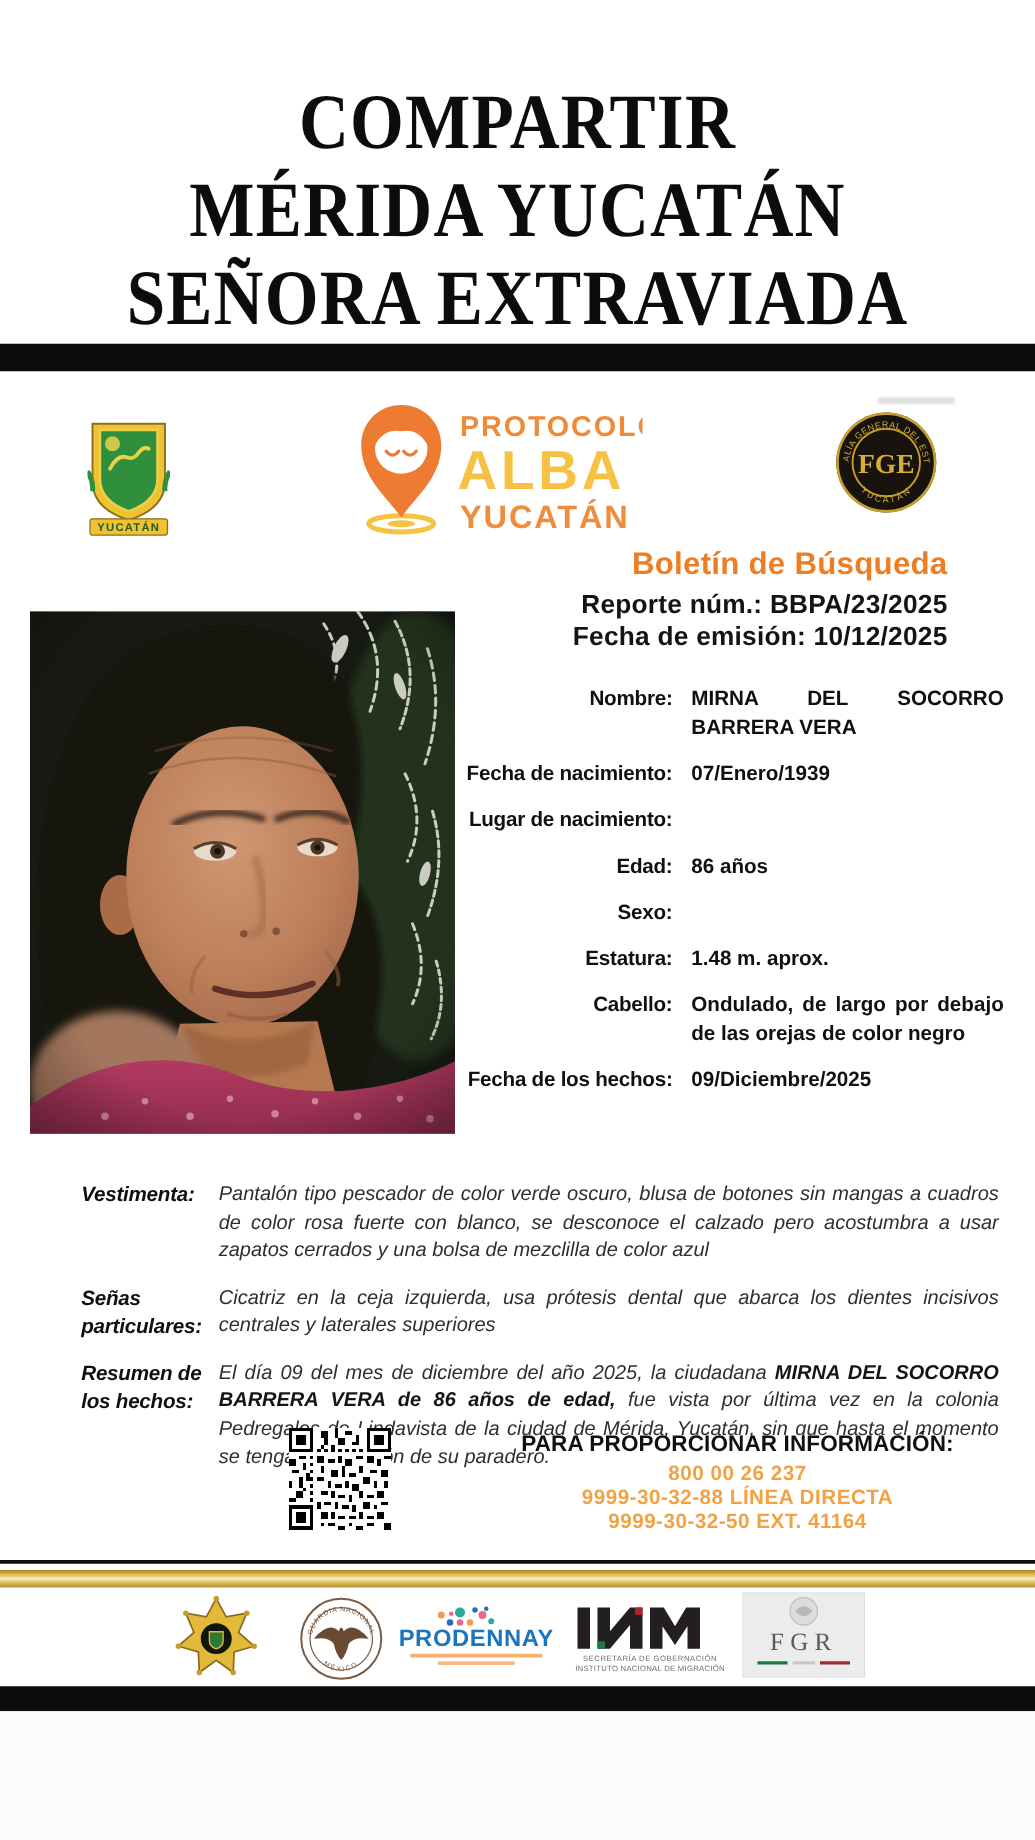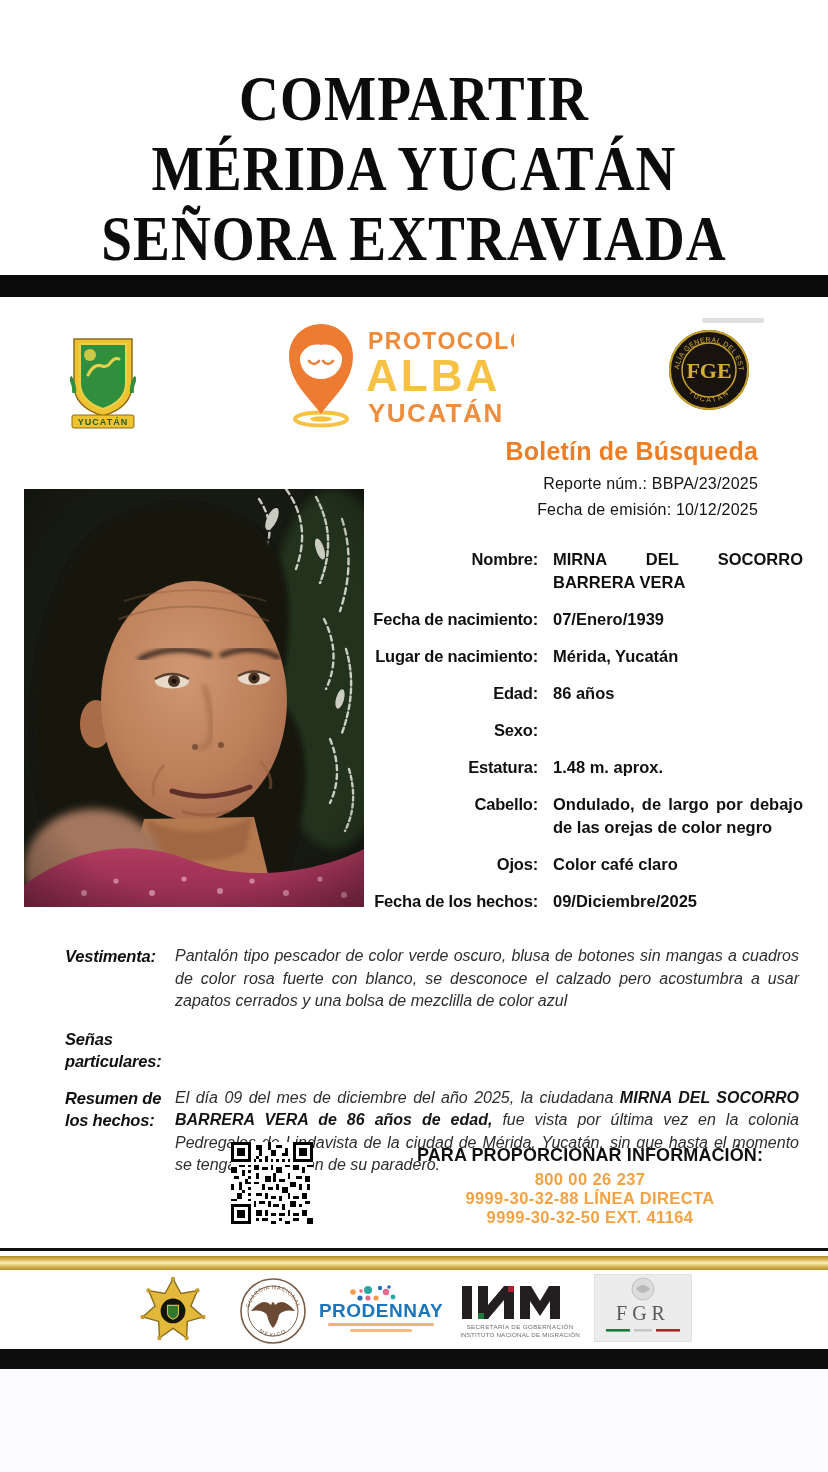--- a/index.html
+++ b/index.html
@@ -12,21 +12,21 @@
   .bar-top{position:absolute;top:258px;left:0;width:100%;height:22px;background:#0b0b0b;}
   
   .coat{position:absolute;left:70px;top:318px;}
   .alba{position:absolute;left:276px;top:301px;}
   .fge{position:absolute;left:666px;top:310px;}
   .watermark{position:absolute;left:702px;top:301px;width:62px;height:5px;background:#c6c6c6;
              opacity:.55;border-radius:2px;filter:blur(.7px);}
   
   .bulletin{position:absolute;top:420px;right:70px;text-align:right;}
   .bulletin .title{color:var(--accent-orange,#ee7e23);font-size:25px;font-weight:700;margin-bottom:5px;letter-spacing:.2px;}
-  .bulletin .bline{font-size:16px;font-weight:400;color:#141414;line-height:26px;letter-spacing:.2px;}
+  .bulletin .bline{font-size:21px;font-weight:700;color:#141414;line-height:26px;letter-spacing:.2px;}
   
   .photo{position:absolute;left:24px;top:472px;width:340px;height:418px;}
   
   .fields{position:absolute;left:368px;top:531px;width:436px;}
   .frow{display:flex;margin-bottom:14px;}
   .flabel{flex:none;width:170px;text-align:right;font-weight:700;font-size:16.5px;line-height:23px;letter-spacing:-.2px;}
   .fvalue{margin-left:15px;width:250px;font-weight:700;font-size:16.5px;line-height:23px;text-align:justify;}
   
   .sections{position:absolute;left:65px;top:928px;width:735px;font-style:italic;}
   .srow{display:flex;margin-bottom:15px;}
@@ -190,54 +190,50 @@
     <div class="frow">
       <div class="flabel">Nombre:</div>
       <div class="fvalue">MIRNA DEL SOCORRO BARRERA VERA</div>
     </div>
     <div class="frow">
       <div class="flabel">Fecha de nacimiento:</div>
       <div class="fvalue">07/Enero/1939</div>
     </div>
     <div class="frow">
       <div class="flabel">Lugar de nacimiento:</div>
-      <div class="fvalue">Mérida, Yucatán</div>
     </div>
     <div class="frow">
       <div class="flabel">Edad:</div>
       <div class="fvalue">86 años</div>
     </div>
     <div class="frow">
       <div class="flabel">Sexo:</div>
     </div>
     <div class="frow">
       <div class="flabel">Estatura:</div>
       <div class="fvalue">1.48 m. aprox.</div>
     </div>
     <div class="frow">
       <div class="flabel">Cabello:</div>
       <div class="fvalue">Ondulado, de largo por debajo de las orejas de color negro</div>
-    </div>
-    <div class="frow">
-      <div class="flabel">Ojos:</div>
-      <div class="fvalue">Color café claro</div>
     </div>
     <div class="frow">
       <div class="flabel">Fecha de los hechos:</div>
       <div class="fvalue">09/Diciembre/2025</div>
     </div>
   </div>
 
   <div class="sections">
     <div class="srow">
       <div class="slabel">Vestimenta:</div>
       <div class="stext">Pantalón tipo pescador de color verde oscuro, blusa de botones sin mangas a cuadros de color rosa fuerte con blanco, se desconoce el calzado pero acostumbra a usar zapatos cerrados y una bolsa de mezclilla de color azul</div>
     </div>
     <div class="srow">
       <div class="slabel">Señas particulares:</div>
+      <div class="stext">Cicatriz en la ceja izquierda, usa prótesis dental que abarca los dientes incisivos centrales y laterales superiores</div>
     </div>
     <div class="srow" style="margin-top:4px;">
       <div class="slabel">Resumen de los hechos:</div>
       <div class="stext"><span>El día 09 del mes de diciembre del año 2025, la ciudadana </span><span class="bold">MIRNA DEL SOCORRO BARRERA VERA de 86 años de edad,</span><span> fue vista por última vez en la colonia Pedregales de Lindavista de la ciudad de Mérida, Yucatán, sin que hasta el momento se tenga información de su paradero.</span></div>
     </div>
   </div>
 
   <svg class="qr" viewBox="0 0 29 29" shape-rendering="crispEdges">
     <rect width="29" height="29" fill="#fff"></rect>
     <path fill="#000" d="M0,0h7v7h-7z M22,0h7v7h-7z M0,22h7v7h-7z"></path>

